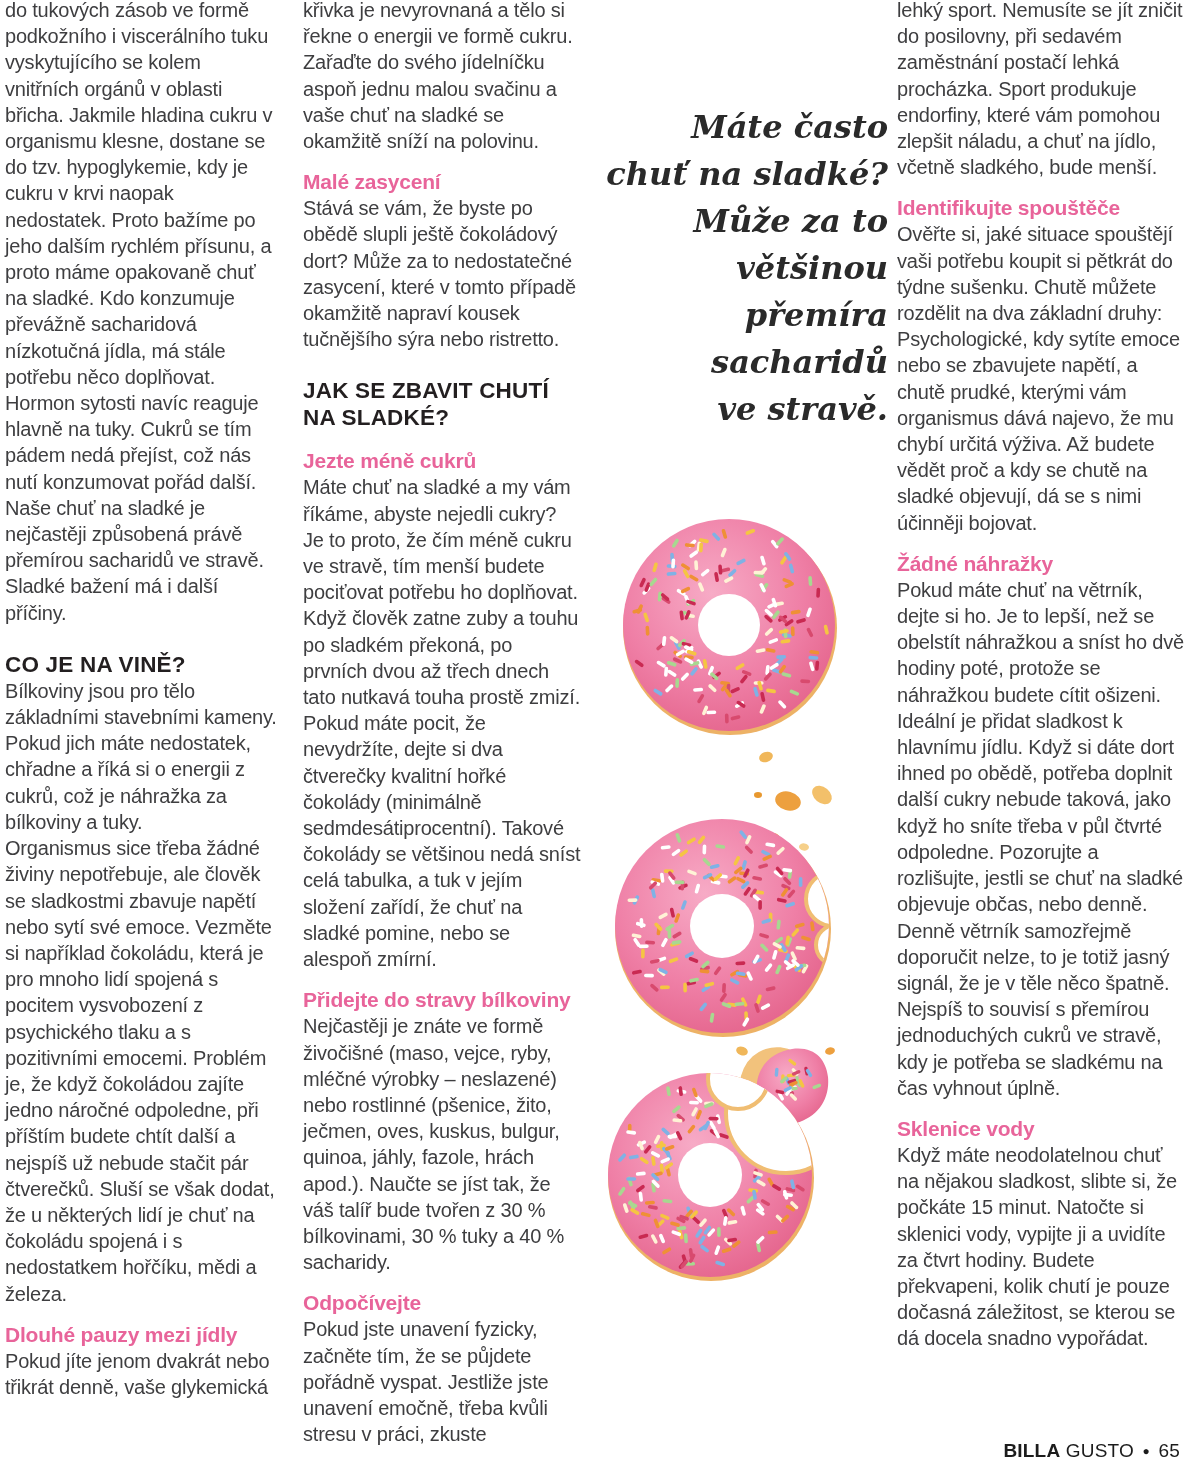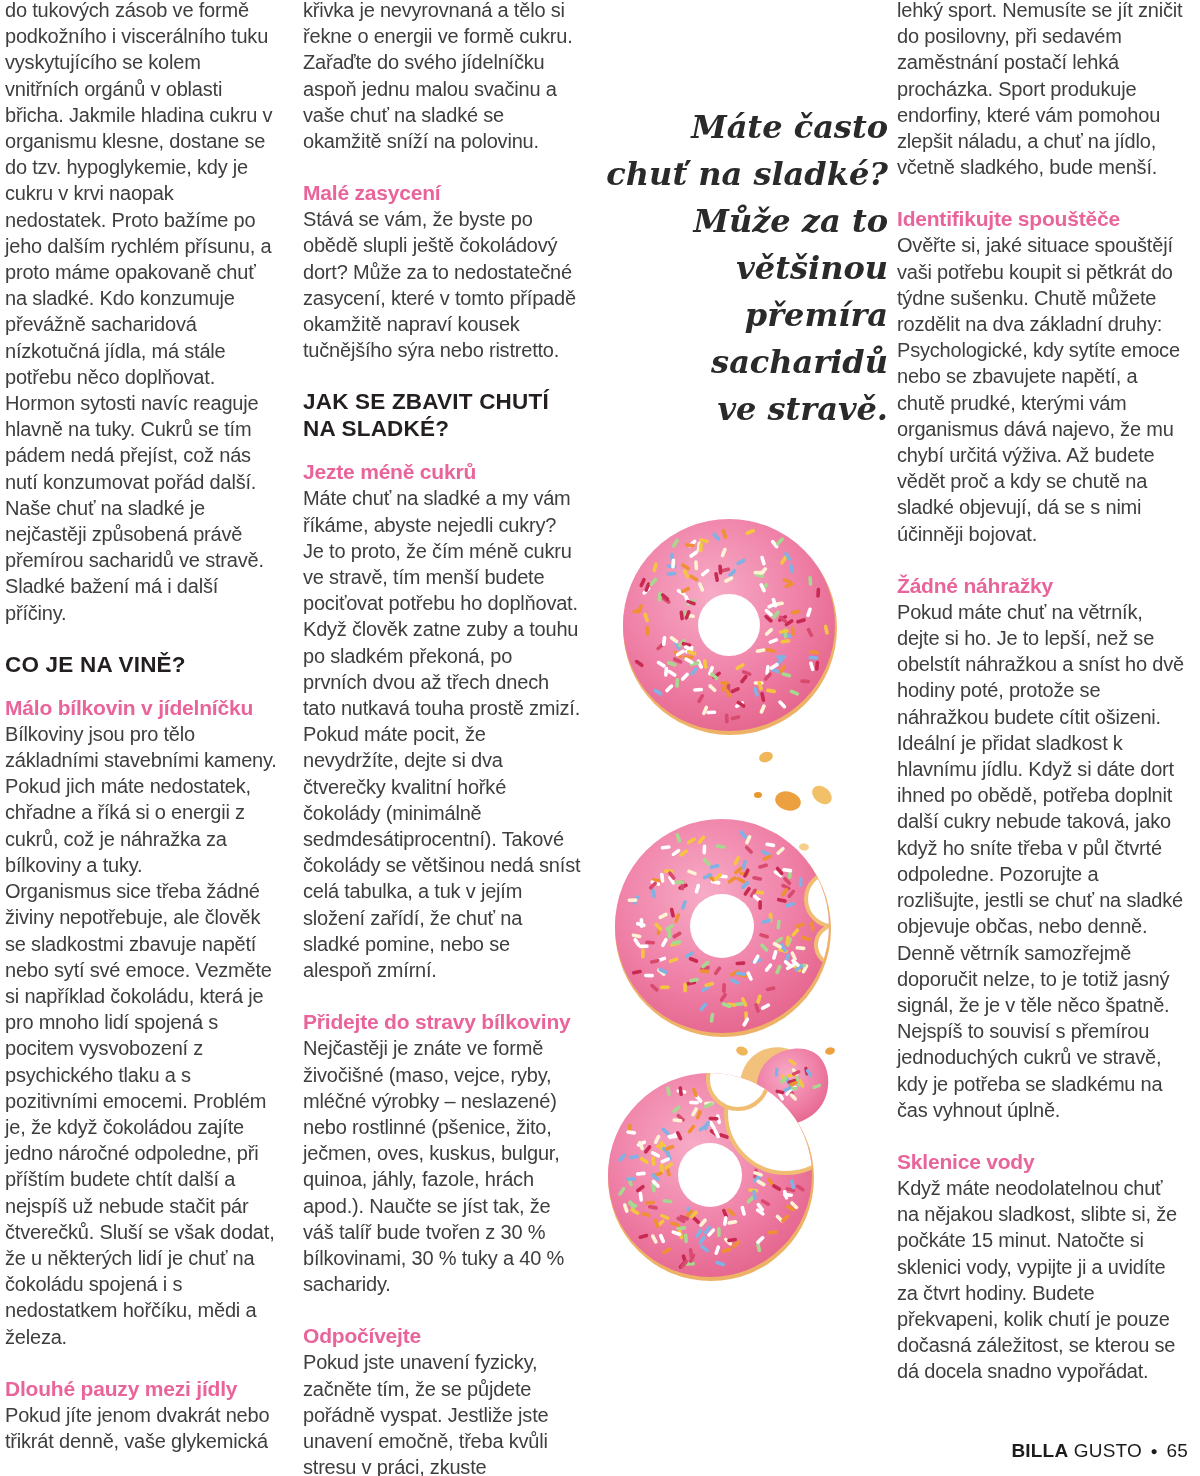--- a/index.html
+++ b/index.html
@@ -18,45 +18,44 @@
   #col1{left:5px;width:272px;}
   #col2{left:303px;width:278px;}
   #col3{left:897px;width:288px;}
   .block{color:var(--body-text);font-size:20px;line-height:26.2px;letter-spacing:-0.2px;}
   .block.h1{
     color:var(--heading-black);font-weight:bold;font-size:22.5px;line-height:27px;
     letter-spacing:0.2px;margin-top:25px;
   }
   .block.h2{
     color:var(--accent-pink);font-weight:bold;font-size:21px;line-height:27px;
-    margin-top:25px;letter-spacing:-0.2px;
+    margin-top:14px;letter-spacing:-0.2px;
   }
   .block.h1 + .block.h2{margin-top:16px;}
   .quote{
     position:absolute;left:592px;top:104px;width:296px;text-align:right;
     font-family:"DejaVu Serif",serif;font-style:italic;font-weight:bold;
     font-size:32px;line-height:47px;color:#2a2a2a;
   }
   #donut-art{position:absolute;left:590px;top:495px;}
   .footer{
-    position:absolute;right:12px;bottom:14px;
+    position:absolute;right:20px;bottom:14px;
     font-size:19px;color:#1c1c1c;letter-spacing:0.2px;
   }
   .footer .brand{font-weight:bold;}
   .footer .bullet{font-size:12px;vertical-align:2px;margin:0 3px;}
 </style>
 </head>
 <body>
 
 <div>
 
   <div class="col" id="col1">
       <div class="block body">do tukových zásob ve formě podkožního i viscerálního tuku vyskytujícího se kolem vnitřních orgánů v oblasti břicha. Jakmile hladina cukru v organismu klesne, dostane se do tzv. hypoglykemie, kdy je cukru v krvi naopak nedostatek. Proto bažíme po jeho dalším rychlém přísunu, a proto máme opakovaně chuť na sladké. Kdo konzumuje převážně sacharidová nízkotučná jídla, má stále potřebu něco doplňovat. Hormon sytosti navíc reaguje hlavně na tuky. Cukrů se tím pádem nedá přejíst, což nás nutí konzumovat pořád další. Naše chuť na sladké je nejčastěji způsobená právě přemírou sacharidů ve stravě. Sladké bažení má i další příčiny.</div>
       <div class="block h1">CO JE NA VINĚ?</div>
-      <div class="block h2">Málo bílkovin v jídelníčku</div>
       <div class="block body">Bílkoviny jsou pro tělo základními stavebními kameny. Pokud jich máte nedostatek, chřadne a říká si o energii z cukrů, což je náhražka za bílkoviny a tuky.</div>
       <div class="block body">Organismus sice třeba žádné živiny nepotřebuje, ale člověk se sladkostmi zbavuje napětí nebo sytí své emoce. Vezměte si například čokoládu, která je pro mnoho lidí spojená s pocitem vysvobození z psychického tlaku a s pozitivními emocemi. Problém je, že když čokoládou zajíte jedno náročné odpoledne, při příštím budete chtít další a nejspíš už nebude stačit pár čtverečků. Sluší se však dodat, že u některých lidí je chuť na čokoládu spojená i s nedostatkem hořčíku, mědi a železa.</div>
       <div class="block h2">Dlouhé pauzy mezi jídly</div>
       <div class="block body">Pokud jíte jenom dvakrát nebo třikrát denně, vaše glykemická</div>
     </div>
   <div class="col" id="col2">
       <div class="block body">křivka je nevyrovnaná a tělo si řekne o energii ve formě cukru. Zařaďte do svého jídelníčku aspoň jednu malou svačinu a vaše chuť na sladké se okamžitě sníží na polovinu.</div>
       <div class="block h2">Malé zasycení</div>
       <div class="block body">Stává se vám, že byste po obědě slupli ještě čokoládový dort? Může za to nedostatečné zasycení, které v tomto případě okamžitě napraví kousek tučnějšího sýra nebo ristretto.</div>
       <div class="block h1">JAK SE ZBAVIT CHUTÍ NA SLADKÉ?</div>

